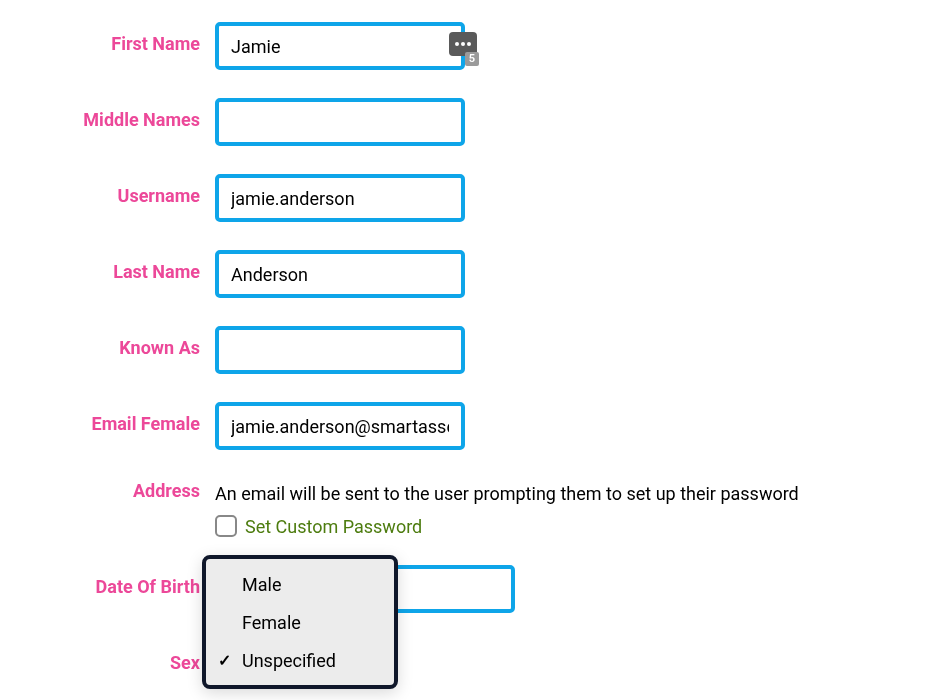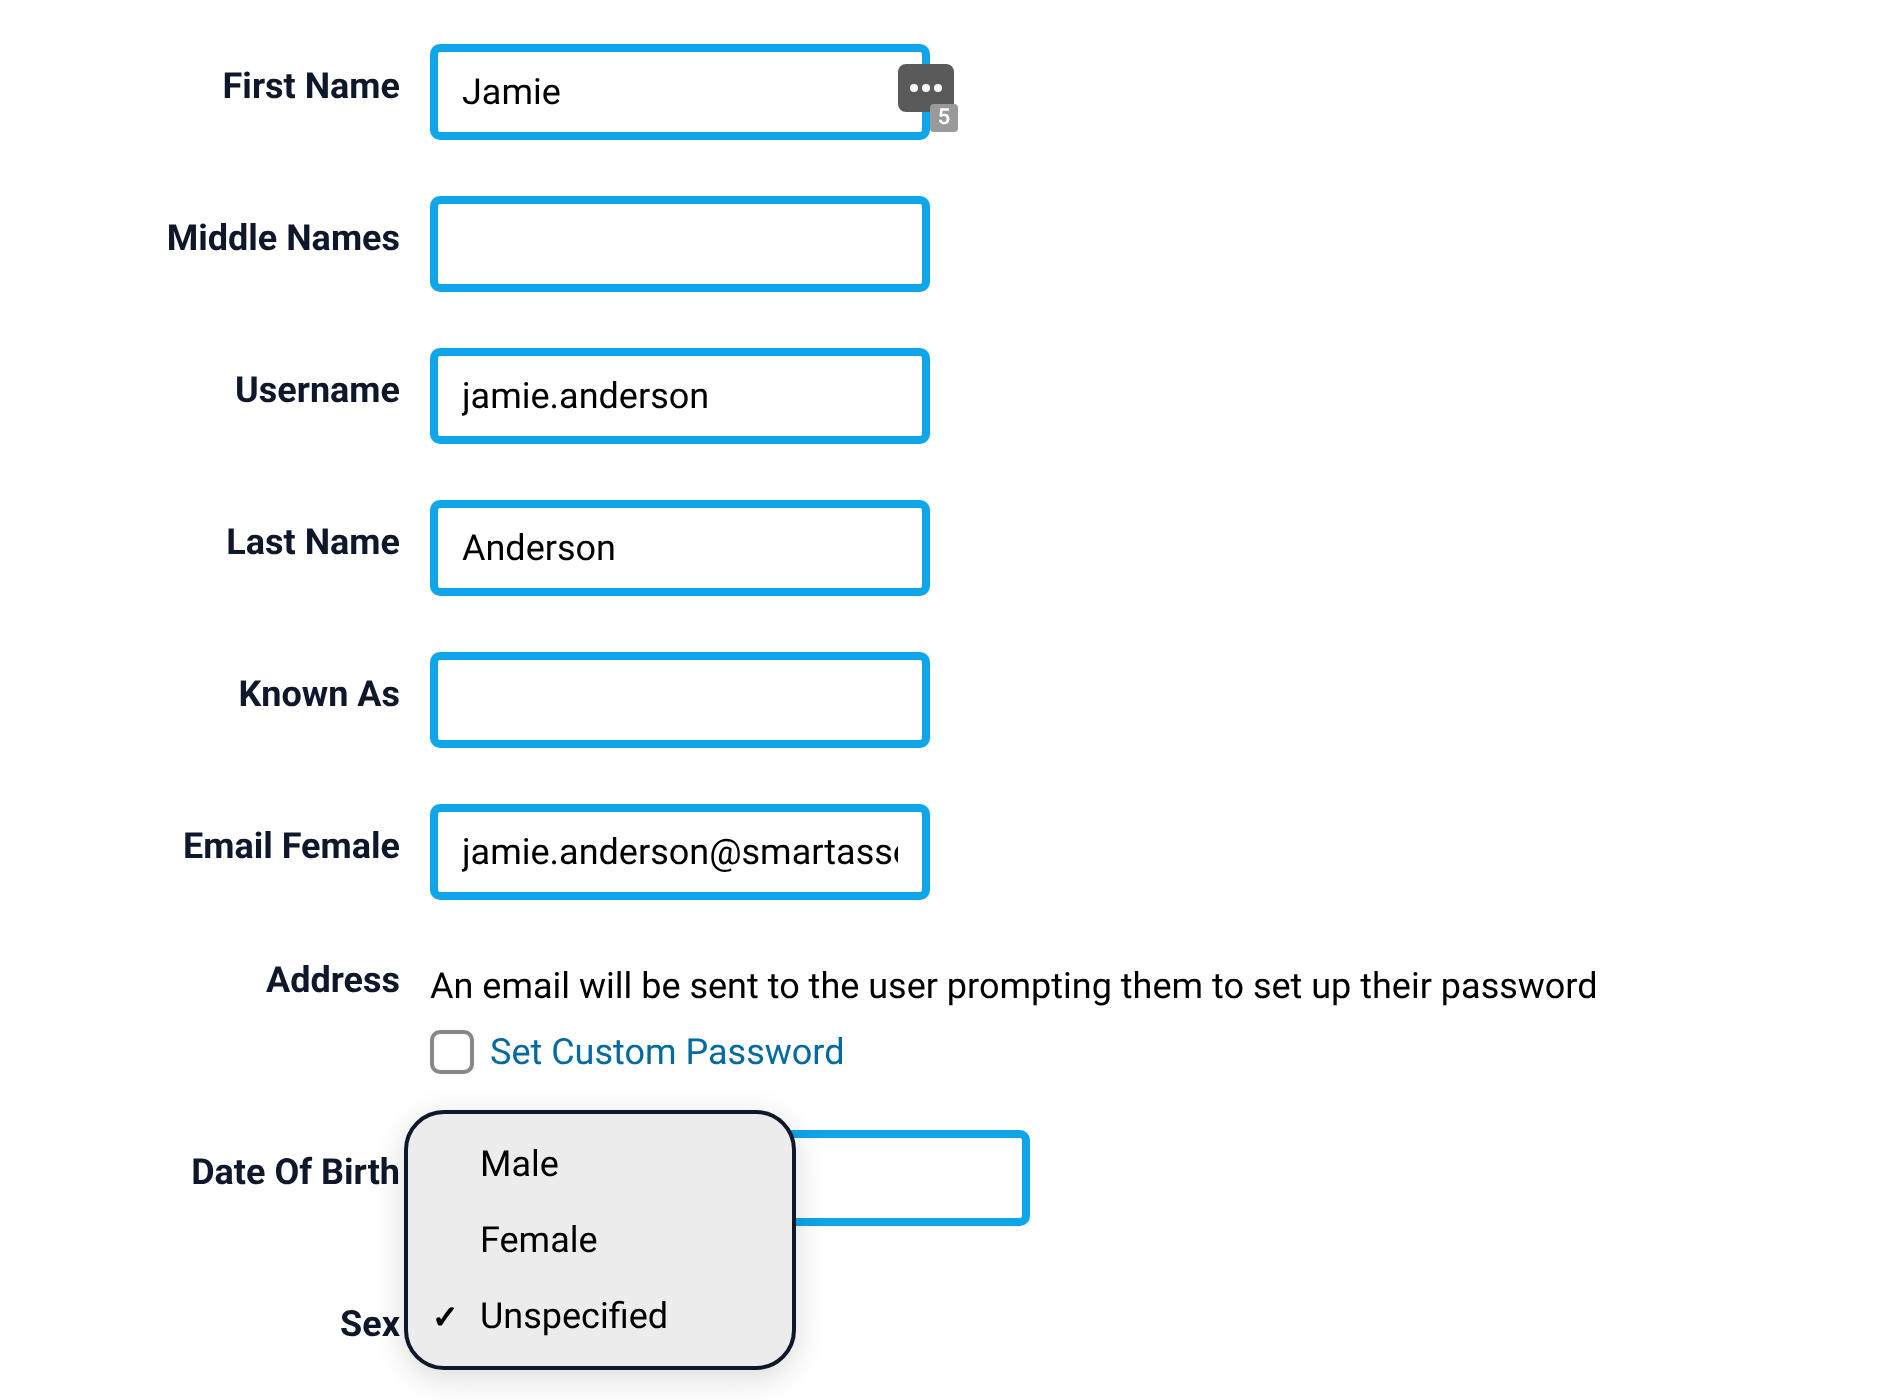--- a/index.html
+++ b/index.html
@@ -24,21 +24,21 @@
       align-items: flex-start;
       margin-bottom: 28px;
     }
     .label-col {
       width: 215px;
       text-align: right;
       padding-right: 15px;
       padding-top: 11px;
       font-weight: 700;
       font-size: 18px;
-      color: #0f172a;
+      color: #ec4899;
     }
     .field-col {
       position: relative;
     }
     .text-input {
       width: 250px;
       height: 48px;
       border: 4px solid #0ea5e9;
       border-radius: 5px;
       padding: 0 12px;
@@ -106,33 +106,33 @@
     .checkbox {
       width: 22px;
       height: 22px;
       border: 2px solid #888;
       border-radius: 5px;
       background: #fff;
       cursor: pointer;
     }
     .checkbox-label {
       font-size: 18px;
-      color: #0369a1;
+      color: #4d7c0f;
     }
     .dob-input {
       width: 300px;
     }
     .dropdown-menu {
       position: absolute;
       left: 202px;
       top: 555px;
       width: 196px;
       background: #ececec;
-      border: 2px solid #0f172a;
-      border-radius: 20px;
+      border: 4px solid #0f172a;
+      border-radius: 8px;
       box-shadow: 0 4px 16px rgba(0,0,0,0.15);
       padding: 6px 0;
       z-index: 100;
     }
     .dropdown-item {
       display: flex;
       align-items: center;
       height: 38px;
       padding: 0 14px 0 36px;
       font-size: 18px;

